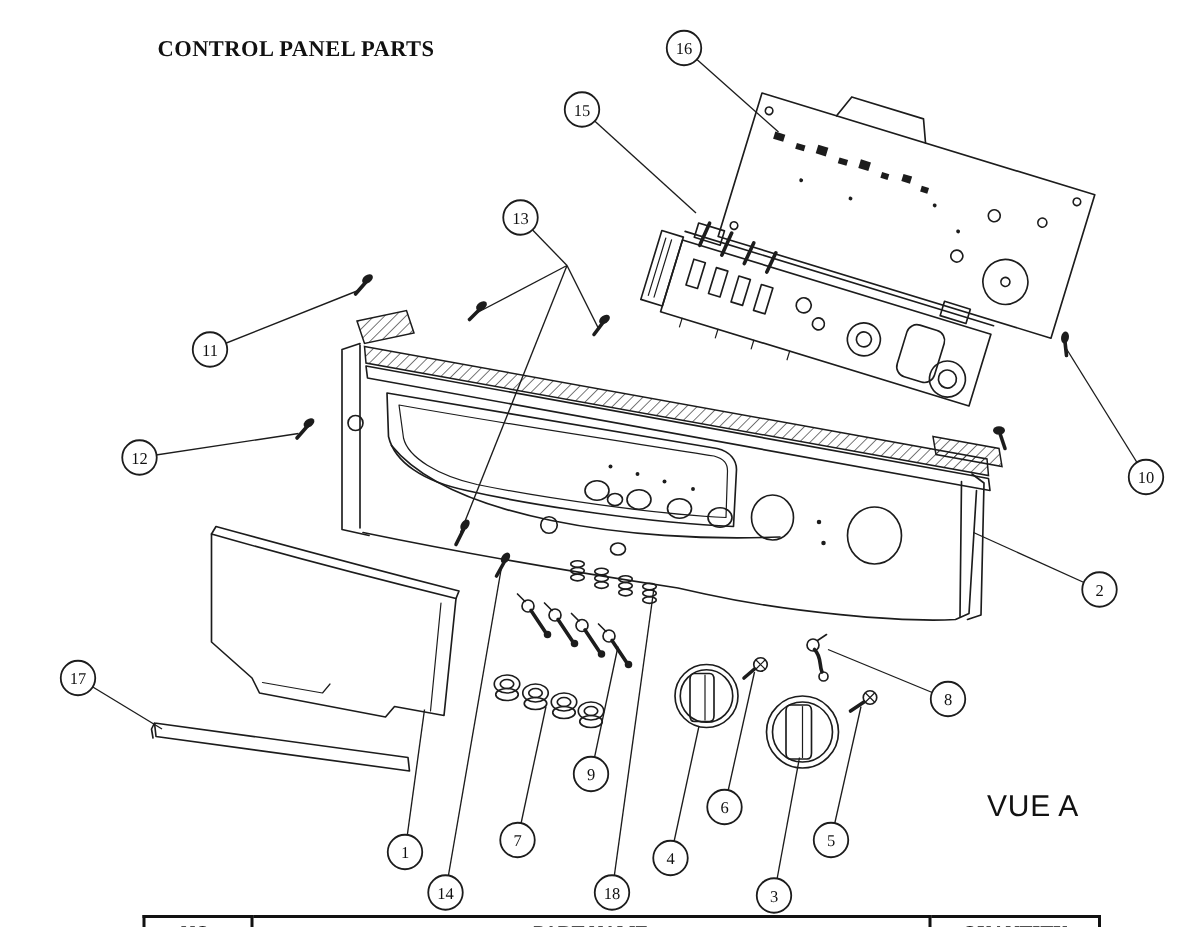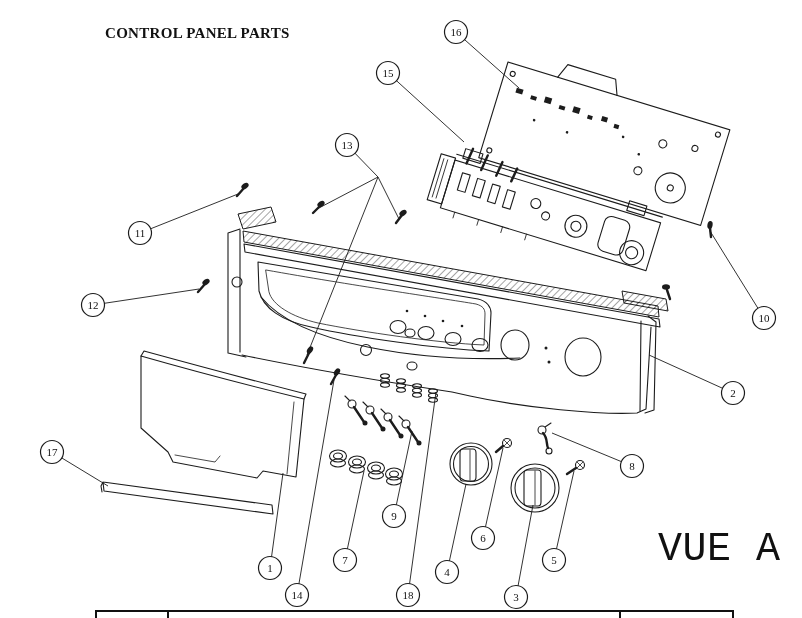--- a/index.html
+++ b/index.html
@@ -1,21 +1,21 @@
 <!DOCTYPE html>
 <html><head>
 <meta charset="utf-8">
 <style>
   html,body{margin:0;padding:0;background:#fff;}
   #page{position:relative;width:802px;height:618px;background:#fff;overflow:hidden;
         font-family:"Liberation Serif",serif;}
   #page-title{position:absolute;left:105px;top:25px;font-size:15px;font-weight:bold;
         letter-spacing:.3px;color:#111;white-space:nowrap;}
-  #view-label{position:absolute;left:658px;top:527px;font-family:Liberation Mono, monospace;
-        font-size:40px;color:#111;letter-spacing:.5px;white-space:nowrap;text-align:right;}
+  #view-label{position:absolute;left:658px;top:527px;font-family:Liberation Sans, sans-serif;
+        font-size:20px;color:#111;letter-spacing:.5px;white-space:nowrap;text-align:right;}
   #diagram{position:absolute;left:0;top:0;}
   #parts-table-wrap{position:absolute;left:95px;top:610px;width:639px;}
   #parts-table{width:100%;border-collapse:collapse;table-layout:fixed;}
   #parts-table th{border:2px solid #111;font-family:"Liberation Serif",serif;
         font-weight:bold;font-size:13px;line-height:15px;padding:2px 0 6px 0;
         text-align:center;color:#111;}
   .col-no{width:70px;} .col-qty{width:111px;}
   svg .ln{stroke:#1c1c1c;stroke-width:1.1;fill:none;stroke-linecap:round;stroke-linejoin:round;}
   svg .thin{stroke-width:.8;} svg .thk{stroke-width:2.4;}
   svg .blk{fill:#1c1c1c;stroke:none;}

